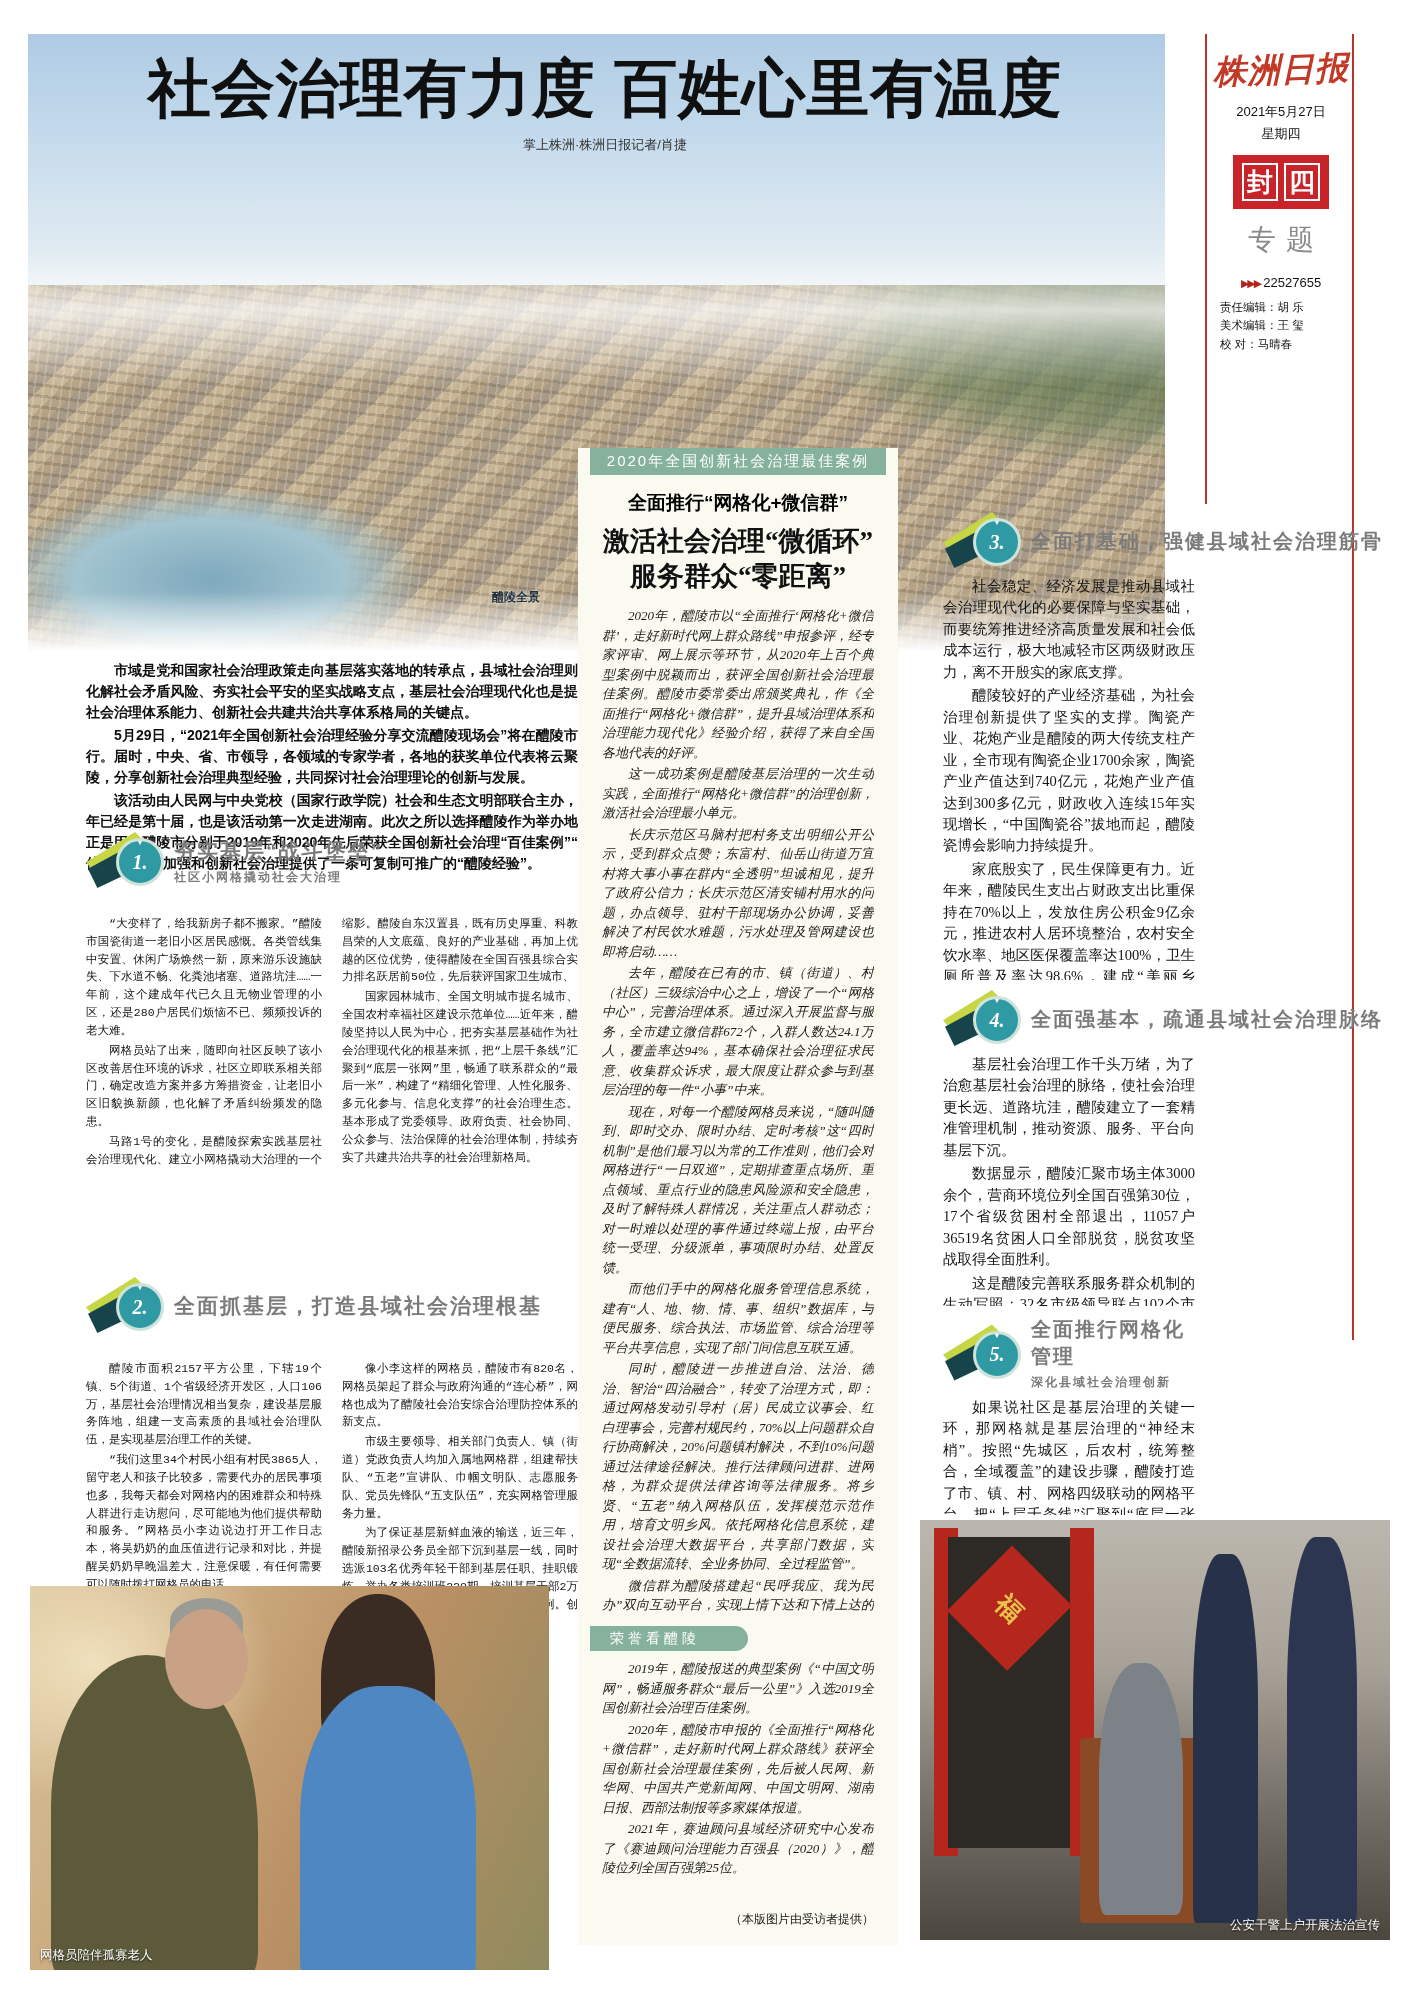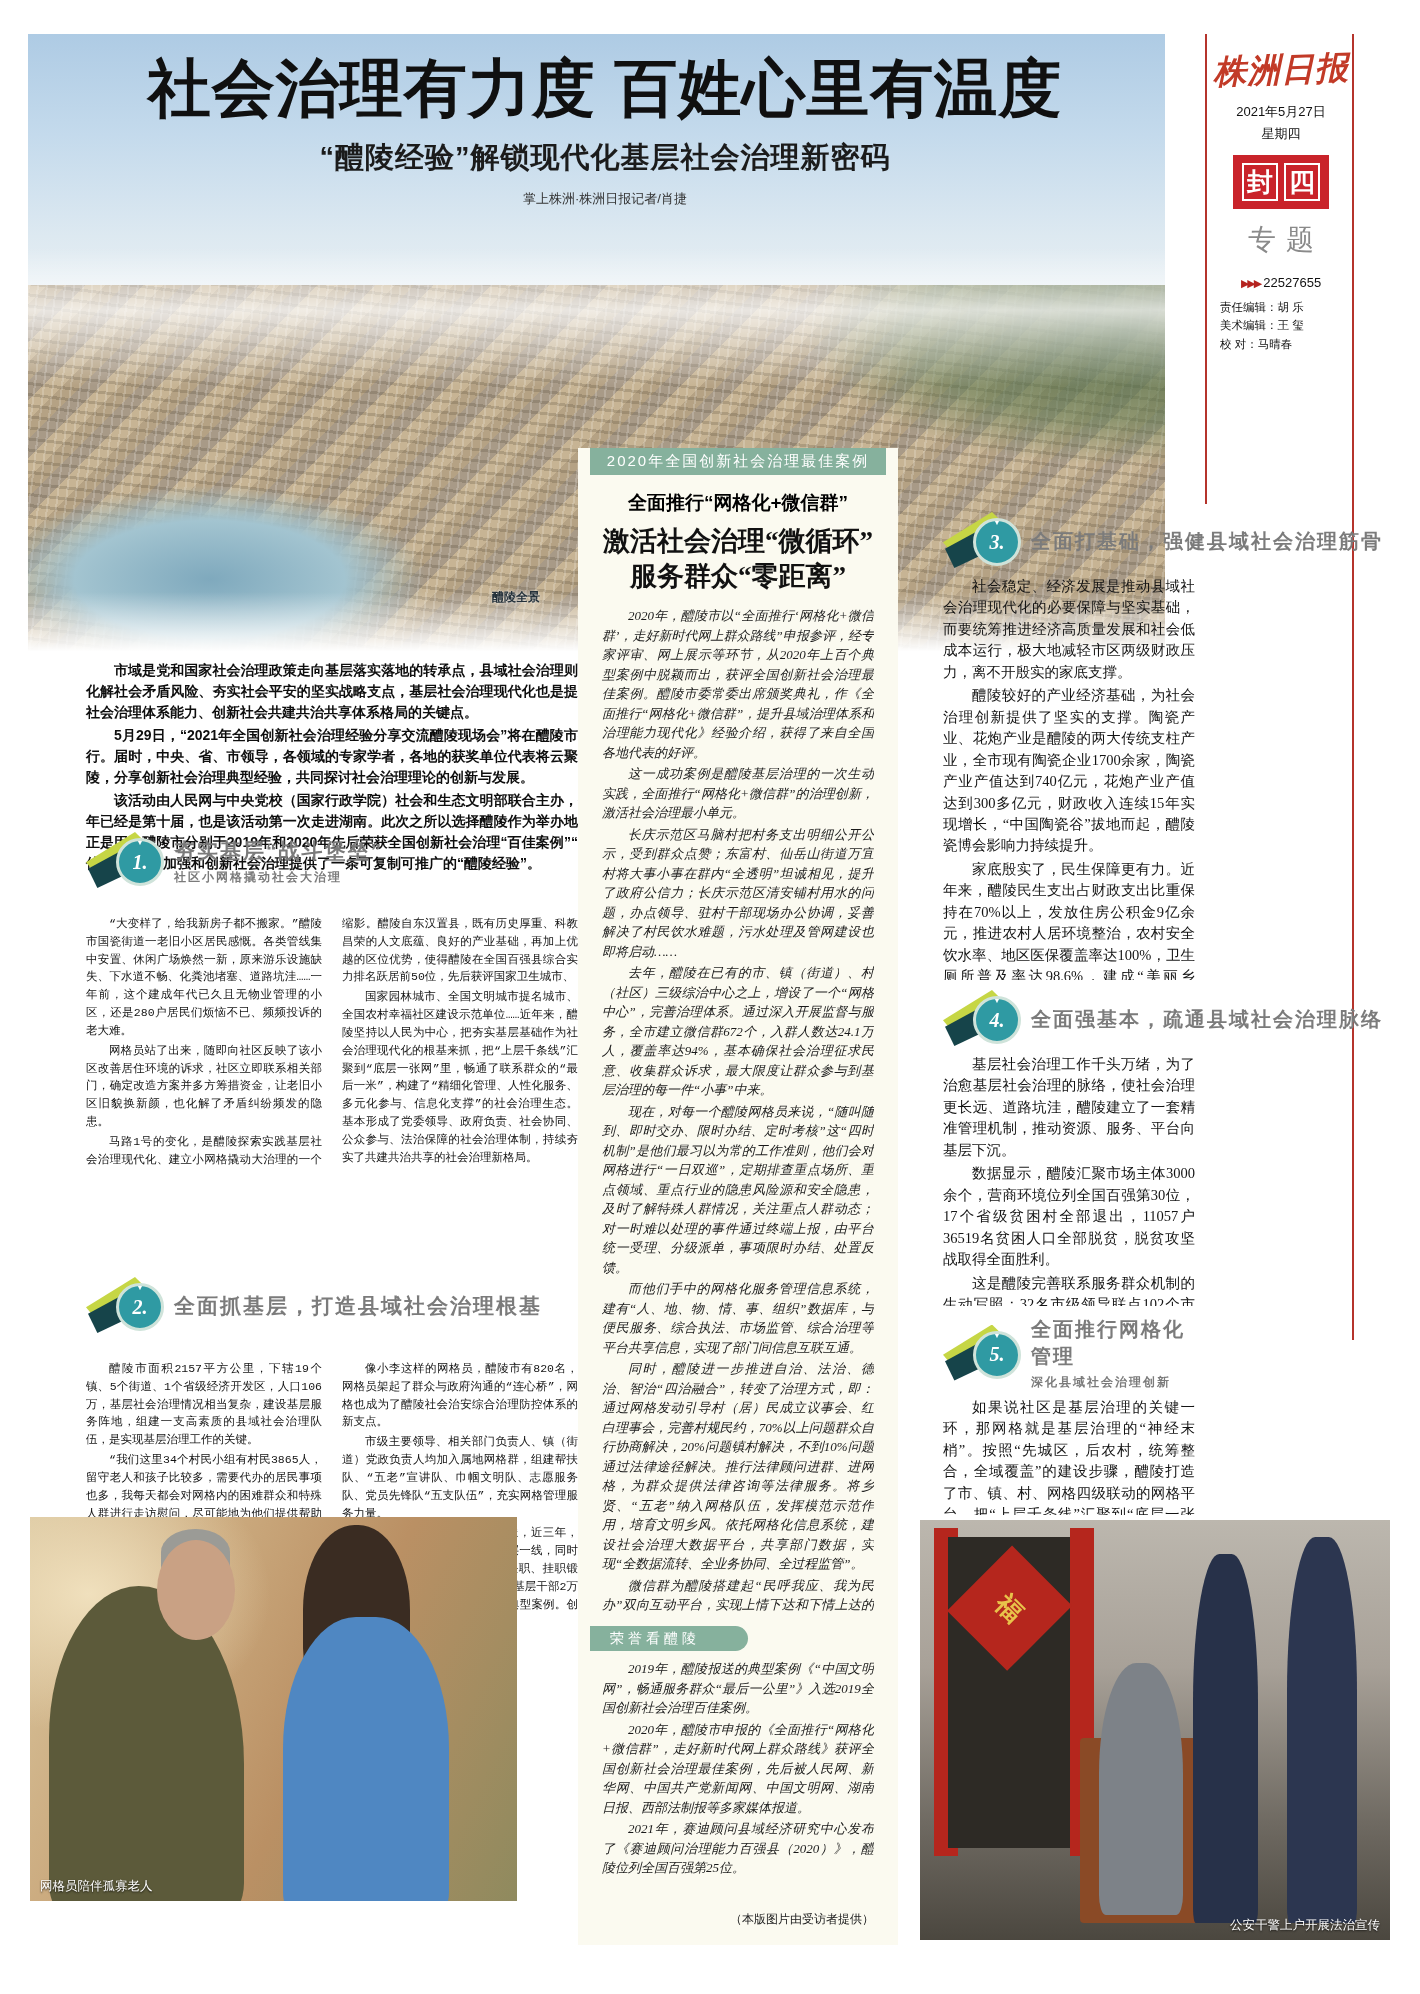--- a/index.html
+++ b/index.html
@@ -105,24 +105,24 @@
   .r-body{font-family:"Liberation Serif","DejaVu Serif",serif;font-size:14.5px;line-height:1.48;
     color:#141414;overflow:hidden;}
   .s3-body{height:404px;margin-bottom:10px;}
   .s4-body{height:252px;margin-bottom:10px;}
   .s5-body{height:118px;}
 
   
   .photo{position:absolute;overflow:hidden;z-index:6;}
   .photo .cap{position:absolute;bottom:6px;font-size:12.5px;color:#ffffff;
     text-shadow:0 1px 2px rgba(0,0,0,.8);z-index:3;}
-  .photo-left{left:30px;top:1517px;width:462px;height:384px;
+  .photo-left{left:30px;top:1586px;width:519px;height:384px;
     background:
       radial-gradient(ellipse 260px 200px at 12% 20%, #f0e0bd 0%, rgba(240,224,189,0) 70%),
-      linear-gradient(115deg,#d8c49c 0%,#cbaa7e 30%,#ba9064 58%,#8f8a5e 100%); padding-left: 25px;}
+      linear-gradient(115deg,#d8c49c 0%,#cbaa7e 30%,#ba9064 58%,#8f8a5e 100%);}
   .photo-left .cap{left:10px;}
   .blob{position:absolute;}
   .elder{left:4%;top:18%;width:40%;height:86%;background:#5c5a3a;border-radius:46% 54% 10% 10%;}
   .elder-head{left:26%;top:6%;width:16%;height:26%;background:#c9a184;border-radius:50%;}
   .elder-hair{left:27%;top:3%;width:14%;height:12%;background:#9b9b96;border-radius:50% 50% 20% 20%;}
   .woman{left:52%;top:26%;width:34%;height:78%;background:#4f87c2;border-radius:44% 44% 8% 8%;}
   .woman-hair{left:56%;top:2%;width:22%;height:46%;background:#3a2c22;border-radius:48% 48% 30% 30%;}
   .photo-right{left:920px;top:1520px;width:470px;height:420px;
     background:linear-gradient(180deg,#bcb7ae 0%,#a8a198 35%,#6f6a62 72%,#4b473f 100%);}
   .photo-right .cap{right:10px;}
@@ -144,21 +144,20 @@
   <div class="top-photo">
     <div class="sky"></div>
     <div class="city"></div>
     <div class="cloud-band"></div>
     <div class="bottom-fade"></div>
   </div>
   <div class="photo-caption-top">醴陵全景</div>
 
   <div class="headline-wrap">
     <div class="headline">社会治理有力度  百姓心里有温度</div>
-    <div class="subheadline">“醴陵经验”解锁现代化基层社会治理新密码</div>
     <div class="byline">掌上株洲·株洲日报记者/肖捷</div>
   </div>
 
   <div class="rule-red rule-a"></div>
   <div class="rule-red rule-b"></div>
   <div class="masthead">
     <div class="brand">株洲日报</div>
     <div class="m-date">2021年5月27日</div>
     <div class="m-week">星期四</div>
     <div class="edition-badge">

